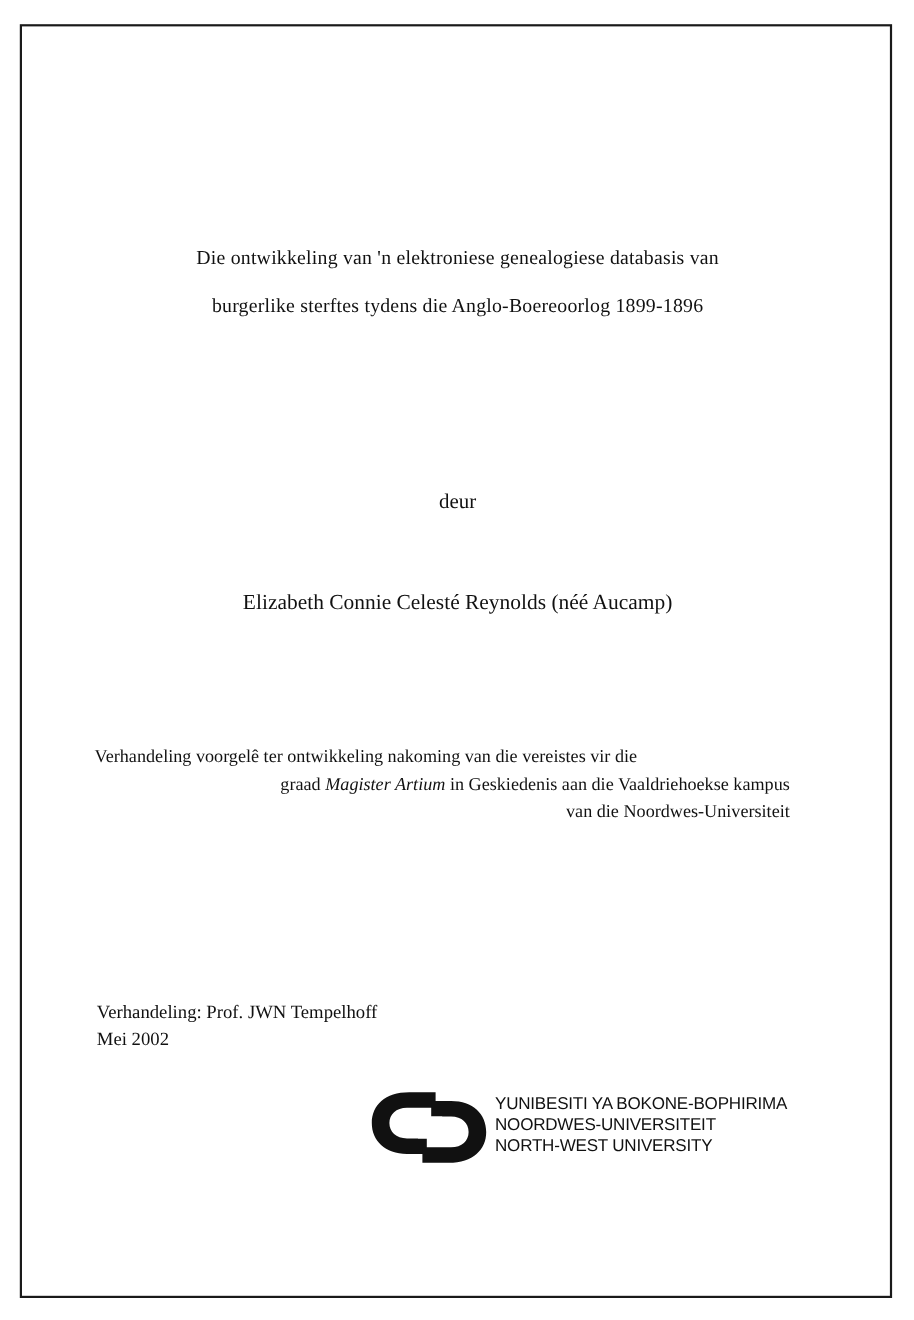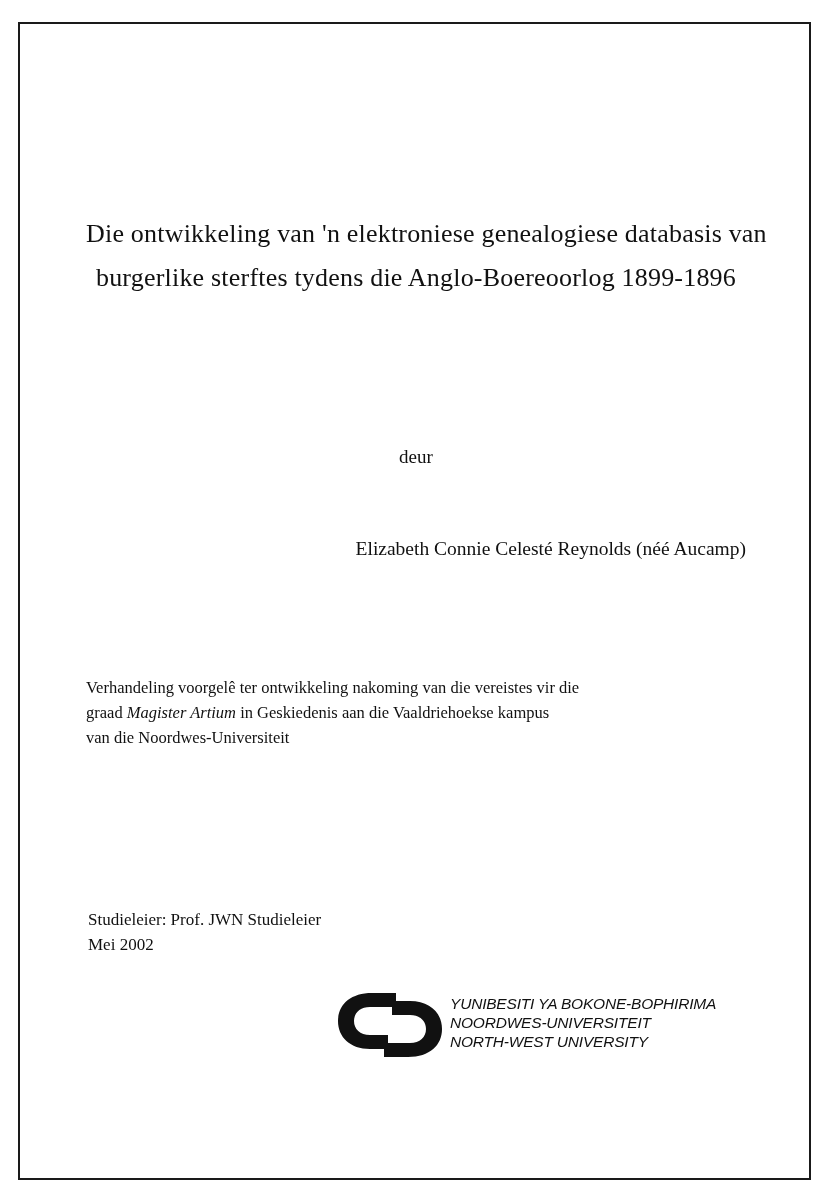--- a/index.html
+++ b/index.html
@@ -34,58 +34,58 @@
   }
 
   .title-block {
     position: absolute;
     top: 190px;
     left: 0;
     width: 660px;
     text-align: center;
   }
   .title-line {
-    font-size: 26px;
+    font-size: 18px;
     line-height: 44px;
     letter-spacing: 0.2px;
     white-space: nowrap;
   }
 
   .deur {
     position: absolute;
     top: 424px;
     left: 0;
     width: 660px;
     text-align: center;
     font-size: 19px;
   }
 
   .author {
     position: absolute;
     top: 516px;
     left: 0;
     width: 660px;
-    text-align: right;
+    text-align: center;
     font-size: 19.5px;
   }
 
   .submission {
     position: absolute;
     top: 653px;
     left: 0;
     width: 632px;
     font-size: 16.5px;
     line-height: 25px;
   }
   .submission .just {
     text-align: justify;
     text-justify: inter-word;
   }
   .submission .just2 {
-    text-align: left;
+    text-align: right;
   }
   .italic { font-style: italic; }
 
   .supervisor {
     position: absolute;
     top: 885px;
     left: 2px;
     font-size: 17px;
     line-height: 25px;
   }
@@ -107,21 +107,20 @@
   .logo-text {
     position: absolute;
     left: 194px;
     top: 7px;
     font-family: "Liberation Sans", sans-serif;
     font-size: 15.5px;
     line-height: 19px;
     letter-spacing: -0.2px;
     color: #111111;
     white-space: nowrap;
-    font-style: italic;
   }
 </style>
 </head>
 <body>
 
 <div class="page">
 
   <div class="scan-border"></div>
 
   <div class="content">
@@ -135,21 +134,21 @@
 
     <div class="author">Elizabeth Connie Celesté Reynolds (néé Aucamp)</div>
 
     <div class="submission">
       <div class="just">Verhandeling voorgelê ter ontwikkeling nakoming van die vereistes vir die</div>
       <div class="just2"><span>graad </span><span class="italic">Magister Artium</span><span> in Geskiedenis aan die Vaaldriehoekse kampus</span></div>
       <div class="just2">van die Noordwes-Universiteit</div>
     </div>
 
     <div class="supervisor">
-      <div>Studieleier: Prof. JWN Studieleier</div>
+      <div>Verhandeling: Prof. JWN Tempelhoff</div>
       <div>Mei 2002</div>
     </div>
 
     <div class="logo-wrap">
       <svg class="logo-mark" viewBox="0 0 108 68">
         <path d="M36 2 C14 2 2 14 2 30 C2 46 14 58 34 58 L52 58 L52 44 L34 44 C24 44 18 38 18 30 C18 22 24 16 34 16 L60 16 L60 2 Z" fill="#111111"></path>
         <path d="M72 66 C94 66 106 54 106 38 C106 22 94 10 74 10 L56 10 L56 24 L74 24 C84 24 90 30 90 38 C90 46 84 52 74 52 L48 52 L48 66 Z" fill="#111111"></path>
         <rect x="44" y="24" width="22" height="20" fill="#ffffff"></rect>
       </svg>
       <div class="logo-text">

